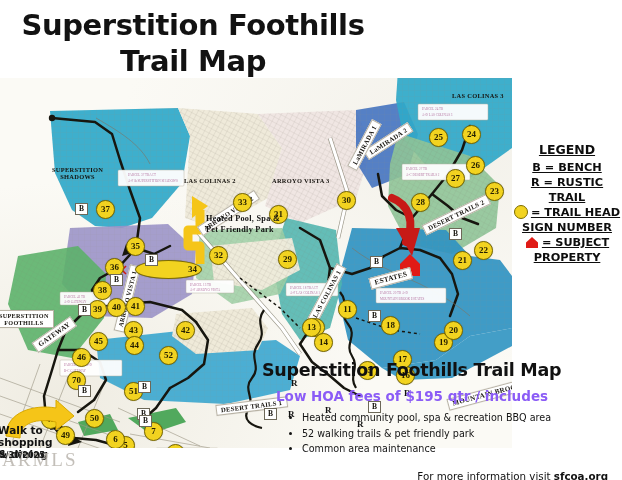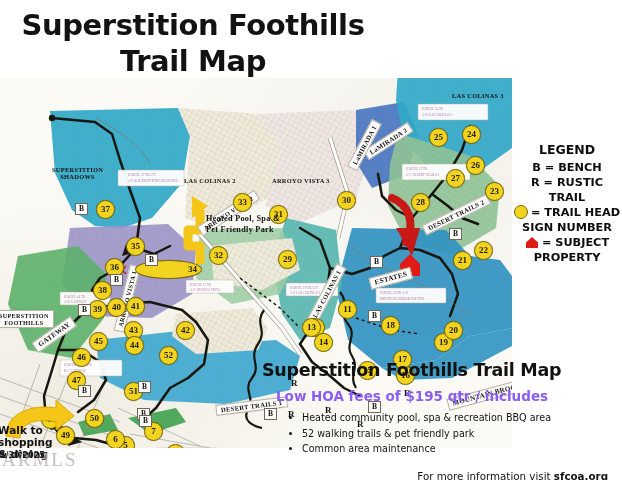--- a/index.html
+++ b/index.html
@@ -76,20 +76,21 @@
     font-family:"Liberation Serif",serif;font-size:9px;font-weight:bold;color:#111;
   }
 
   
   .legend{
     position:absolute;left:512px;top:142px;width:110px;
     font-family:"DejaVu Sans","Liberation Sans",sans-serif;
     font-weight:bold;color:#0d0d0d;
     font-size:11.3px;line-height:1.33;
     text-align:center;
+    text-decoration:underline;
   }
   .legend .row{display:flex;align-items:center;justify-content:center;gap:3px;white-space:nowrap;}
   .legend .ltitle{font-size:12.5px;margin-bottom:1px;}
   .legend .sub{display:block;text-align:center;}
   .lg-dot{
     width:12px;height:12px;border-radius:50%;
     background:#f2d320;border:1px solid #7d6c00;flex:none;
   }
   .lg-house{width:14px;height:13px;flex:none;}
 
@@ -385,21 +386,21 @@
         <div class="th" style="left: 96px; top: 122px;">37</div>
         <div class="th" style="left: 93px; top: 203px;">38</div>
         <div class="th" style="left: 88px; top: 222px;">39</div>
         <div class="th" style="left: 107px; top: 220px;">40</div>
         <div class="th" style="left: 126px; top: 219px;">41</div>
         <div class="th" style="left: 176px; top: 243px;">42</div>
         <div class="th" style="left: 124px; top: 243px;">43</div>
         <div class="th" style="left: 125px; top: 258px;">44</div>
         <div class="th" style="left: 89px; top: 254px;">45</div>
         <div class="th" style="left: 72px; top: 270px;">46</div>
-        <div class="th" style="left: 67px; top: 293px;">47</div>
+        <div class="th" style="left: 67px; top: 293px;">70</div>
         <div class="th" style="left: 41px; top: 332px;">48</div>
         <div class="th" style="left: 56px; top: 348px;">49</div>
         <div class="th" style="left: 85px; top: 331px;">50</div>
         <div class="th" style="left: 124px; top: 304px;">51</div>
         <div class="th" style="left: 159px; top: 268px;">52</div>
       </div>
 
     <div id="bench-layer">
         <div class="bench" style="left: 75px; top: 125px;">B</div>
         <div class="bench" style="left: 145px; top: 176px;">B</div>

